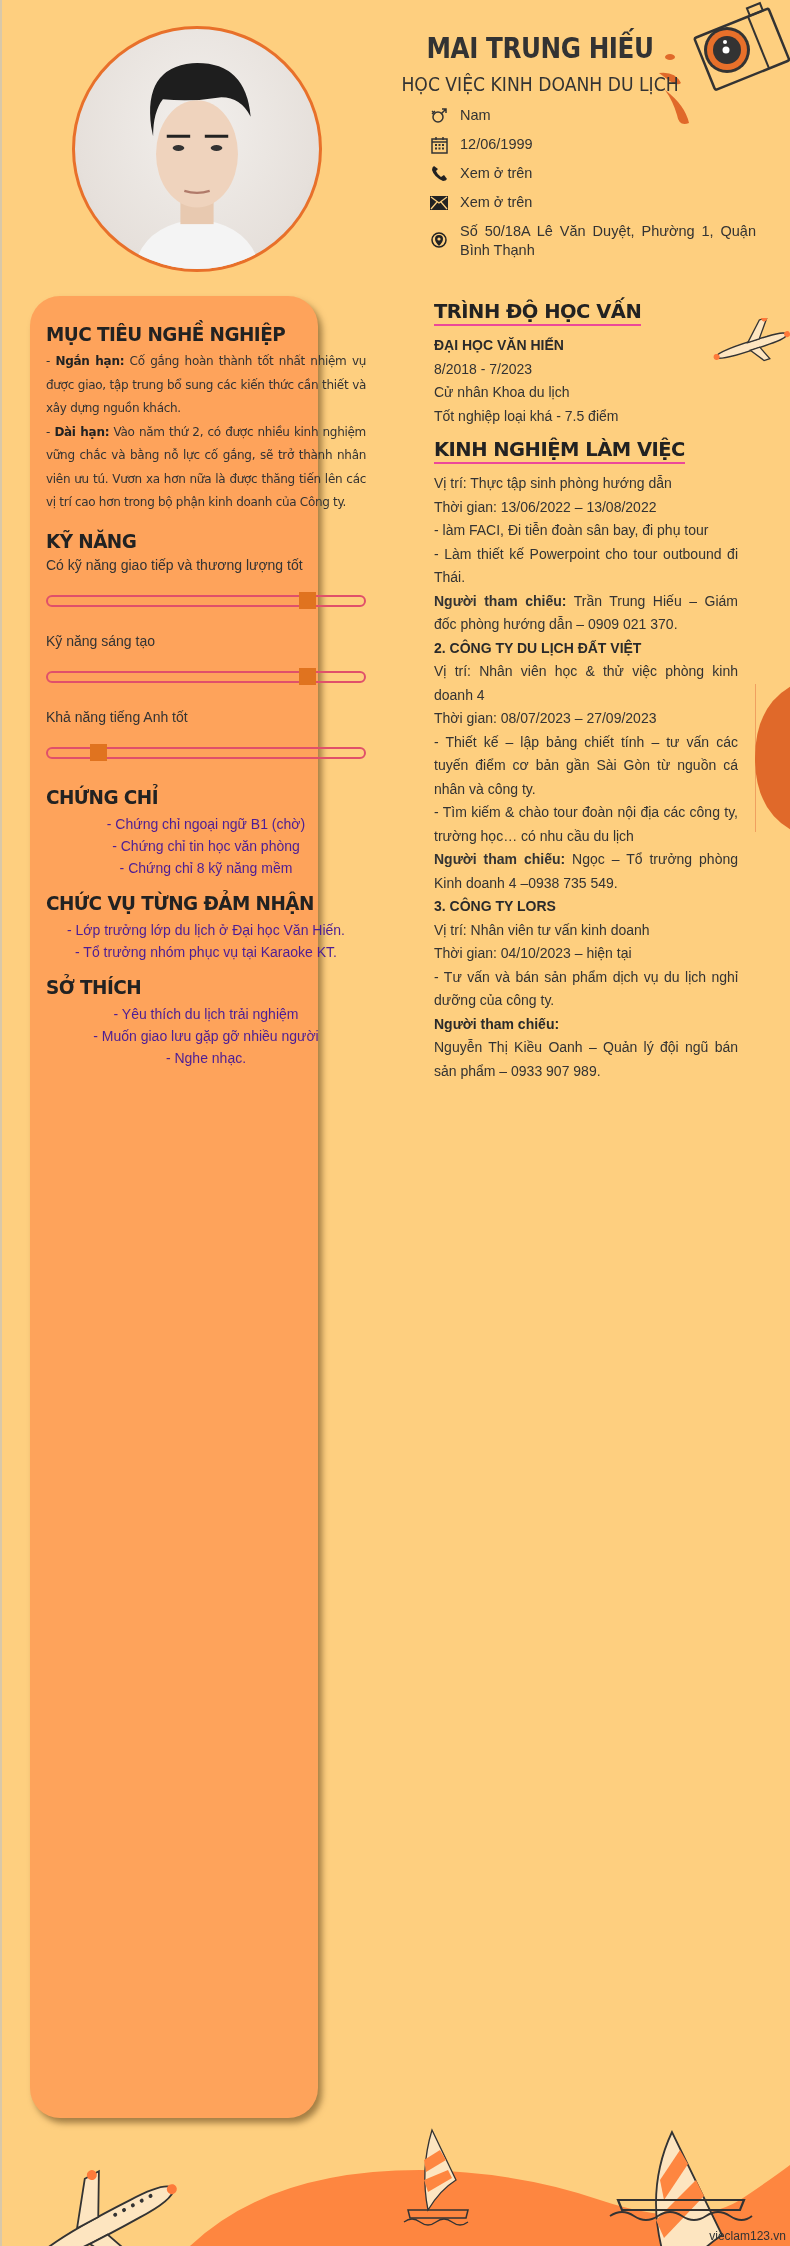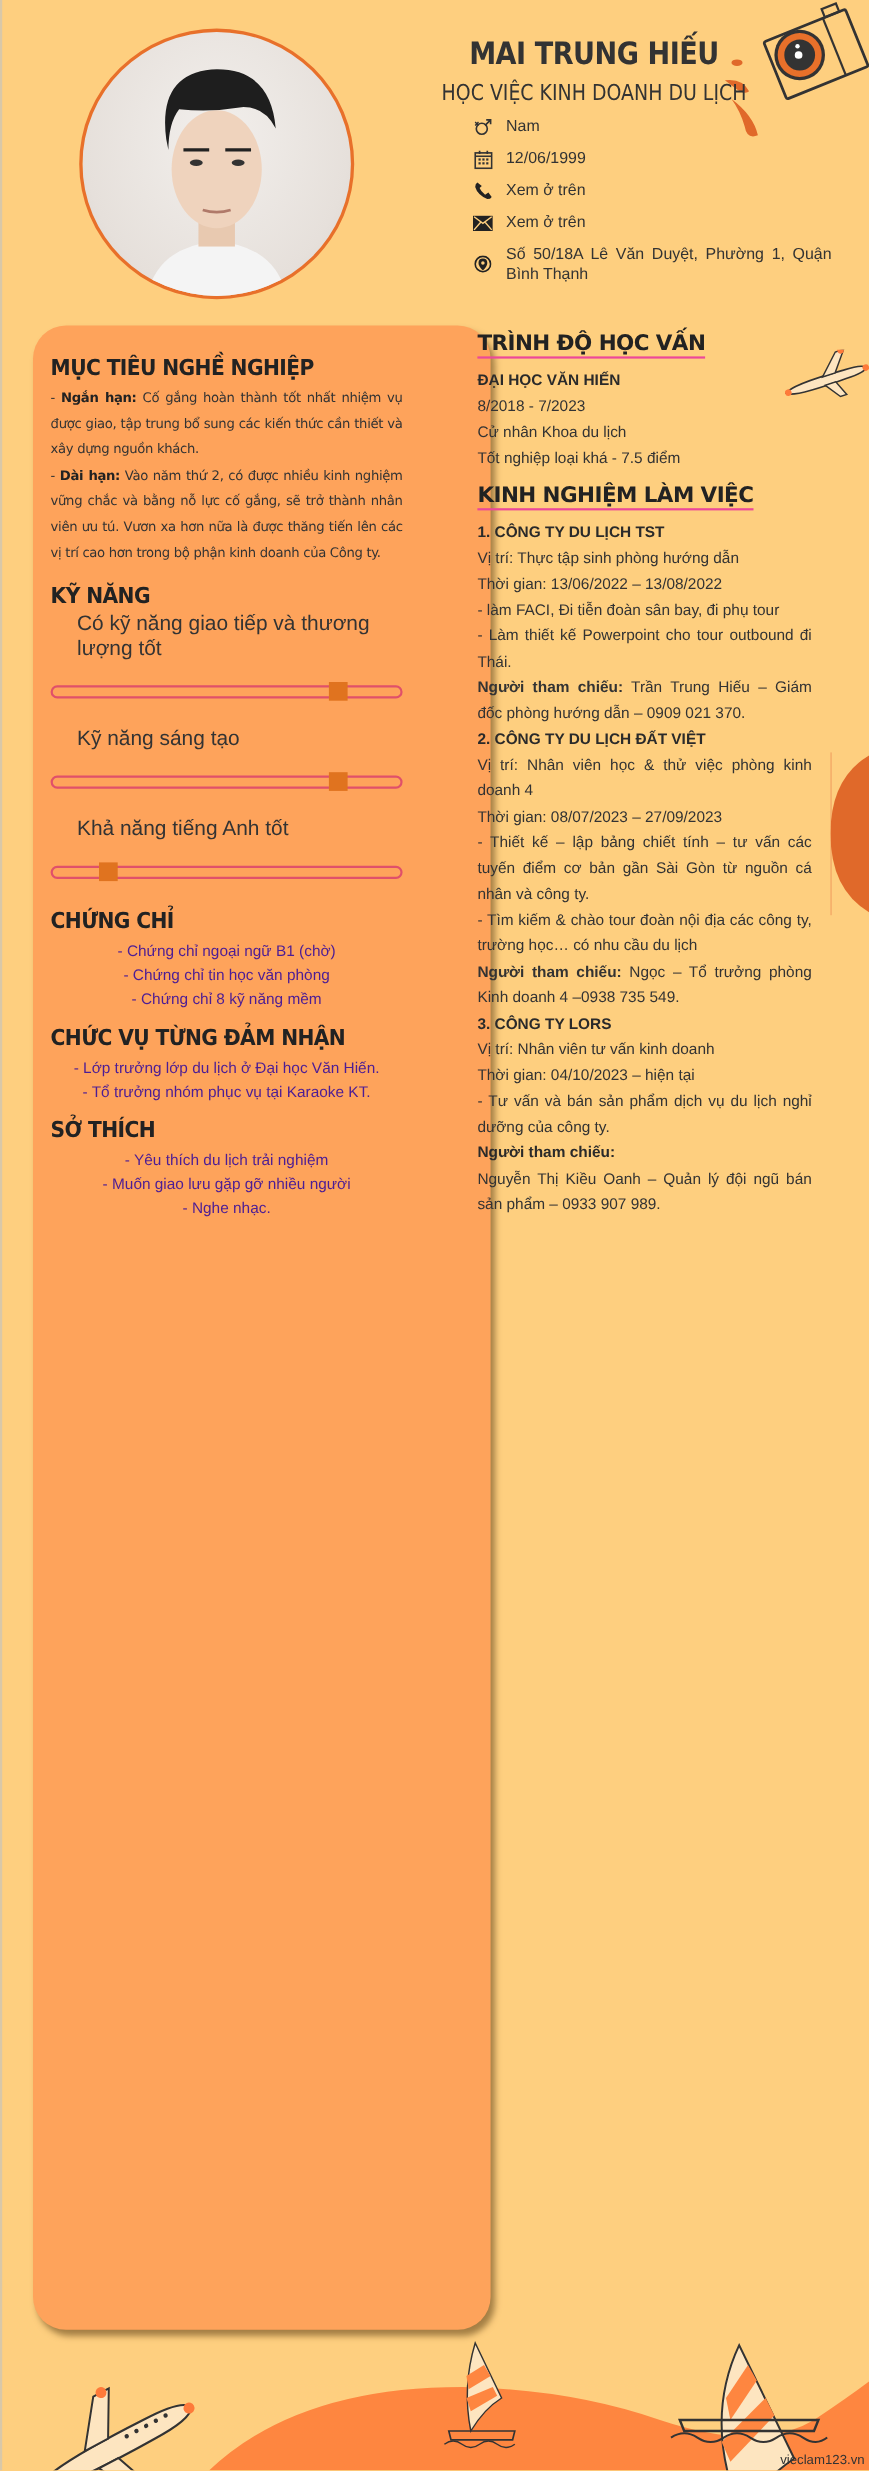--- a/index.html
+++ b/index.html
@@ -34,29 +34,29 @@
   .contact { position:absolute; left:428px; top:106px; width:328px; }
   .contact-row { display:flex; align-items:center; margin-bottom:10px; font-size:14.5px; line-height:19px; color:#333; }
   .contact-row .ico { width:22px; height:19px; flex:0 0 22px; margin-right:10px; display:flex; align-items:center; justify-content:center; }
   .contact-row .txt { text-align:justify; }
 
   .camera { position:absolute; left:680px; top:0; width:110px; height:95px; }
   .splash { position:absolute; left:655px; top:45px; width:50px; height:80px; }
 
   
   .card {
-    position:absolute; left:30px; top:296px; width:416px; height:1822px;
+    position:absolute; left:30px; top:296px; width:288px; height:1822px;
     background:#fea35b; border-radius:30px;
     box-shadow: 4px 5px 6px rgba(90,60,20,0.55);
   }
   .card-inner { position:absolute; left:16px; top:26px; width:320px; }
   .sec-h { font-size:20px; font-weight:bold; color:#222; margin-bottom:4px; font-family:"DejaVu Sans", sans-serif; letter-spacing:-0.6px; transform:scaleX(0.92); transform-origin:left; white-space:nowrap; }
   .obj p { font-size:12px; line-height:23.5px; text-align:justify; color:#333; font-family:"DejaVu Sans", sans-serif; letter-spacing:-0.3px; }
   .obj b { color:#222; }
-  .skill-label { font-size:19px; color:#333; margin-top:2px;margin-left:24px; }
+  .skill-label { font-size:14px; color:#333; margin-top:2px; }
   .slider { position:relative; height:12px; border:2px solid #e0506a; border-radius:7px; margin:22px 0 26px 0; }
   .slider .knob { position:absolute; top:-5px; width:17px; height:17px; background:#e0731f; }
   .list-item { font-size:14px; line-height:22px; color:#4c1d95;text-align:center; }
   .gap { height:14px; }
 
   
   .right { position:absolute; left:434px; top:300px; width:304px; }
   .rh { font-size:19.5px; font-weight:bold; color:#222; display:inline-block; border-bottom:2px solid #ec4899; line-height:24px; margin-bottom:8px; font-family:"DejaVu Sans", sans-serif; letter-spacing:-0.5px; white-space:nowrap; }
   .rline { font-size:14px; line-height:23.5px; color:#333; }
   .rline.b { font-weight:bold; color:#2a2a2a; }
@@ -232,21 +232,20 @@
     <div class="rline b">ĐẠI HỌC VĂN HIẾN</div>
     <div class="rline">8/2018 - 7/2023</div>
     <div class="rline">Cử nhân Khoa du lịch</div>
     <div class="rline">Tốt nghiệp loại khá - 7.5 điểm</div>
   </div>
 
   <div style="margin-top:10px">
     <div class="rh">KINH NGHIỆM LÀM VIỆC</div>
 
     <div>
-      <div class="rline b">1. CÔNG TY DU LỊCH TST</div>
       <div class="rline">Vị trí: Thực tập sinh phòng hướng dẫn</div>
       <div class="rline">Thời gian: 13/06/2022 – 13/08/2022</div>
       <div class="rline j">- làm FACI, Đi tiễn đoàn sân bay, đi phụ tour</div>
       <div class="rline j">- Làm thiết kế Powerpoint cho tour outbound đi Thái.</div>
       <div class="rline j"><b>Người tham chiếu:</b><span> Trần Trung Hiếu – Giám đốc phòng hướng dẫn – 0909 021 370.</span></div>
     </div>
 
     <div>
       <div class="rline b">2. CÔNG TY DU LỊCH ĐẤT VIỆT</div>
       <div class="rline j">Vị trí: Nhân viên học &amp; thử việc phòng kinh doanh 4</div>

